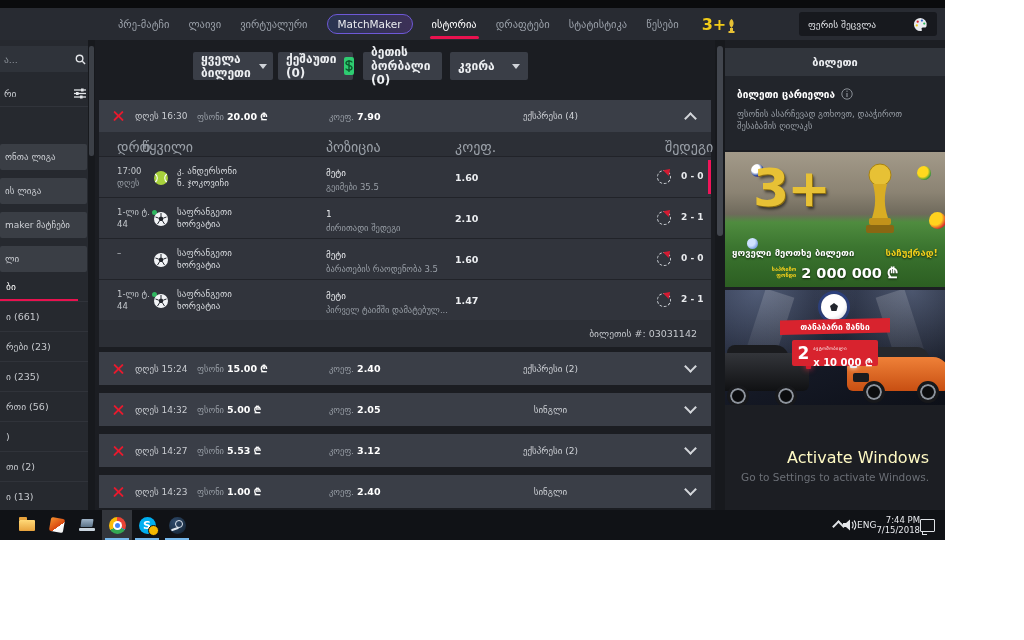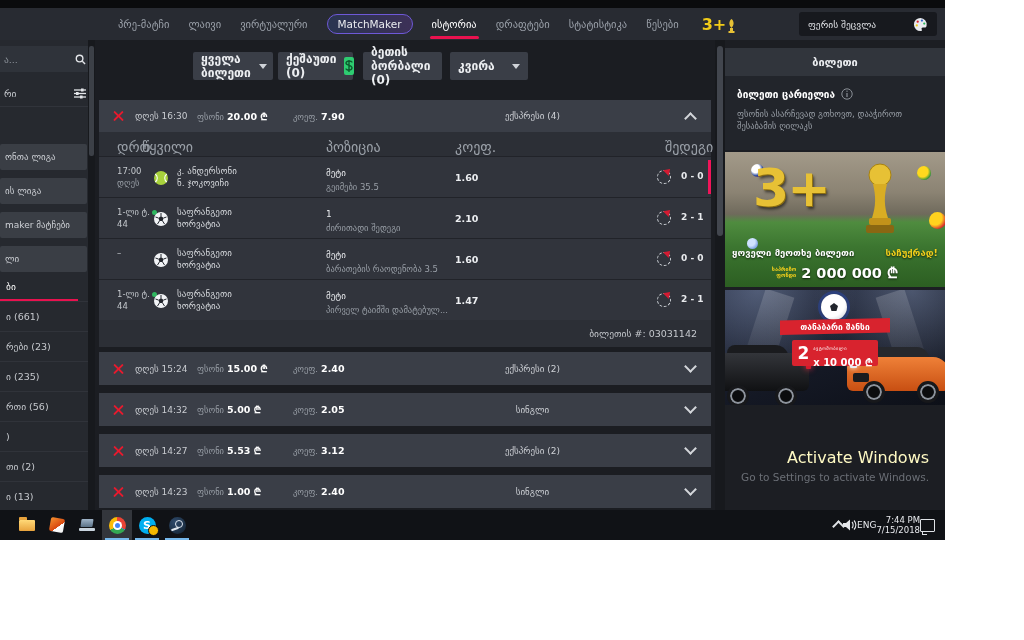--- a/index.html
+++ b/index.html
@@ -41,21 +41,21 @@
 
   .t-head{display:flex;align-items:center;background:#3a3e47;cursor:pointer;}
   .x-ico{position:relative;width:13px;height:13px;margin-left:13px;flex:0 0 auto;}
   .x-ico::before,.x-ico::after{content:"";position:absolute;left:0;top:5.5px;width:13px;height:2.2px;background:#e81a2e;border-radius:1px;}
   .x-ico::before{transform:rotate(45deg);}
   .x-ico::after{transform:rotate(-45deg);}
   .th-time{margin-left:10px;width:62px;font-size:9px;color:#c9ccd1;}
   .th-pair{width:96px;font-size:9px;}
   .th-pair .lbl,.th-coef .lbl{color:#9aa0a8;font-size:8.5px;margin-right:3px;}
   .th-pair .val,.th-coef .val{color:#ffffff;font-weight:bold;font-size:9.5px;}
-  .th-coef{width:86px;font-size:9px;}
+  .th-coef{width:86px;font-size:9px;margin-left:36px;}
   .th-type{flex:1;text-align:center;font-size:9px;color:#cfd2d7;}
   .chev{display:inline-block;width:7px;height:7px;border:solid #d3d6da;border-width:0 2px 2px 0;margin-right:16px;flex:0 0 auto;}
   .chev.up{transform:rotate(-135deg);margin-top:4px;}
   .chev.down{transform:rotate(45deg);margin-top:-4px;}
 
   .ticket{left:4px;top:60px;width:612px;}
   .ticket .t-head{height:32px;}
   .t-cols{height:24px;background:#2c2f36;position:relative;font-size:14px;color:#9aa0a8;}
   .t-cols span{position:absolute;top:7px;}
   .t-row{height:40px;background:#31343c;position:relative;border-top:1px solid #212329;cursor:pointer;}

